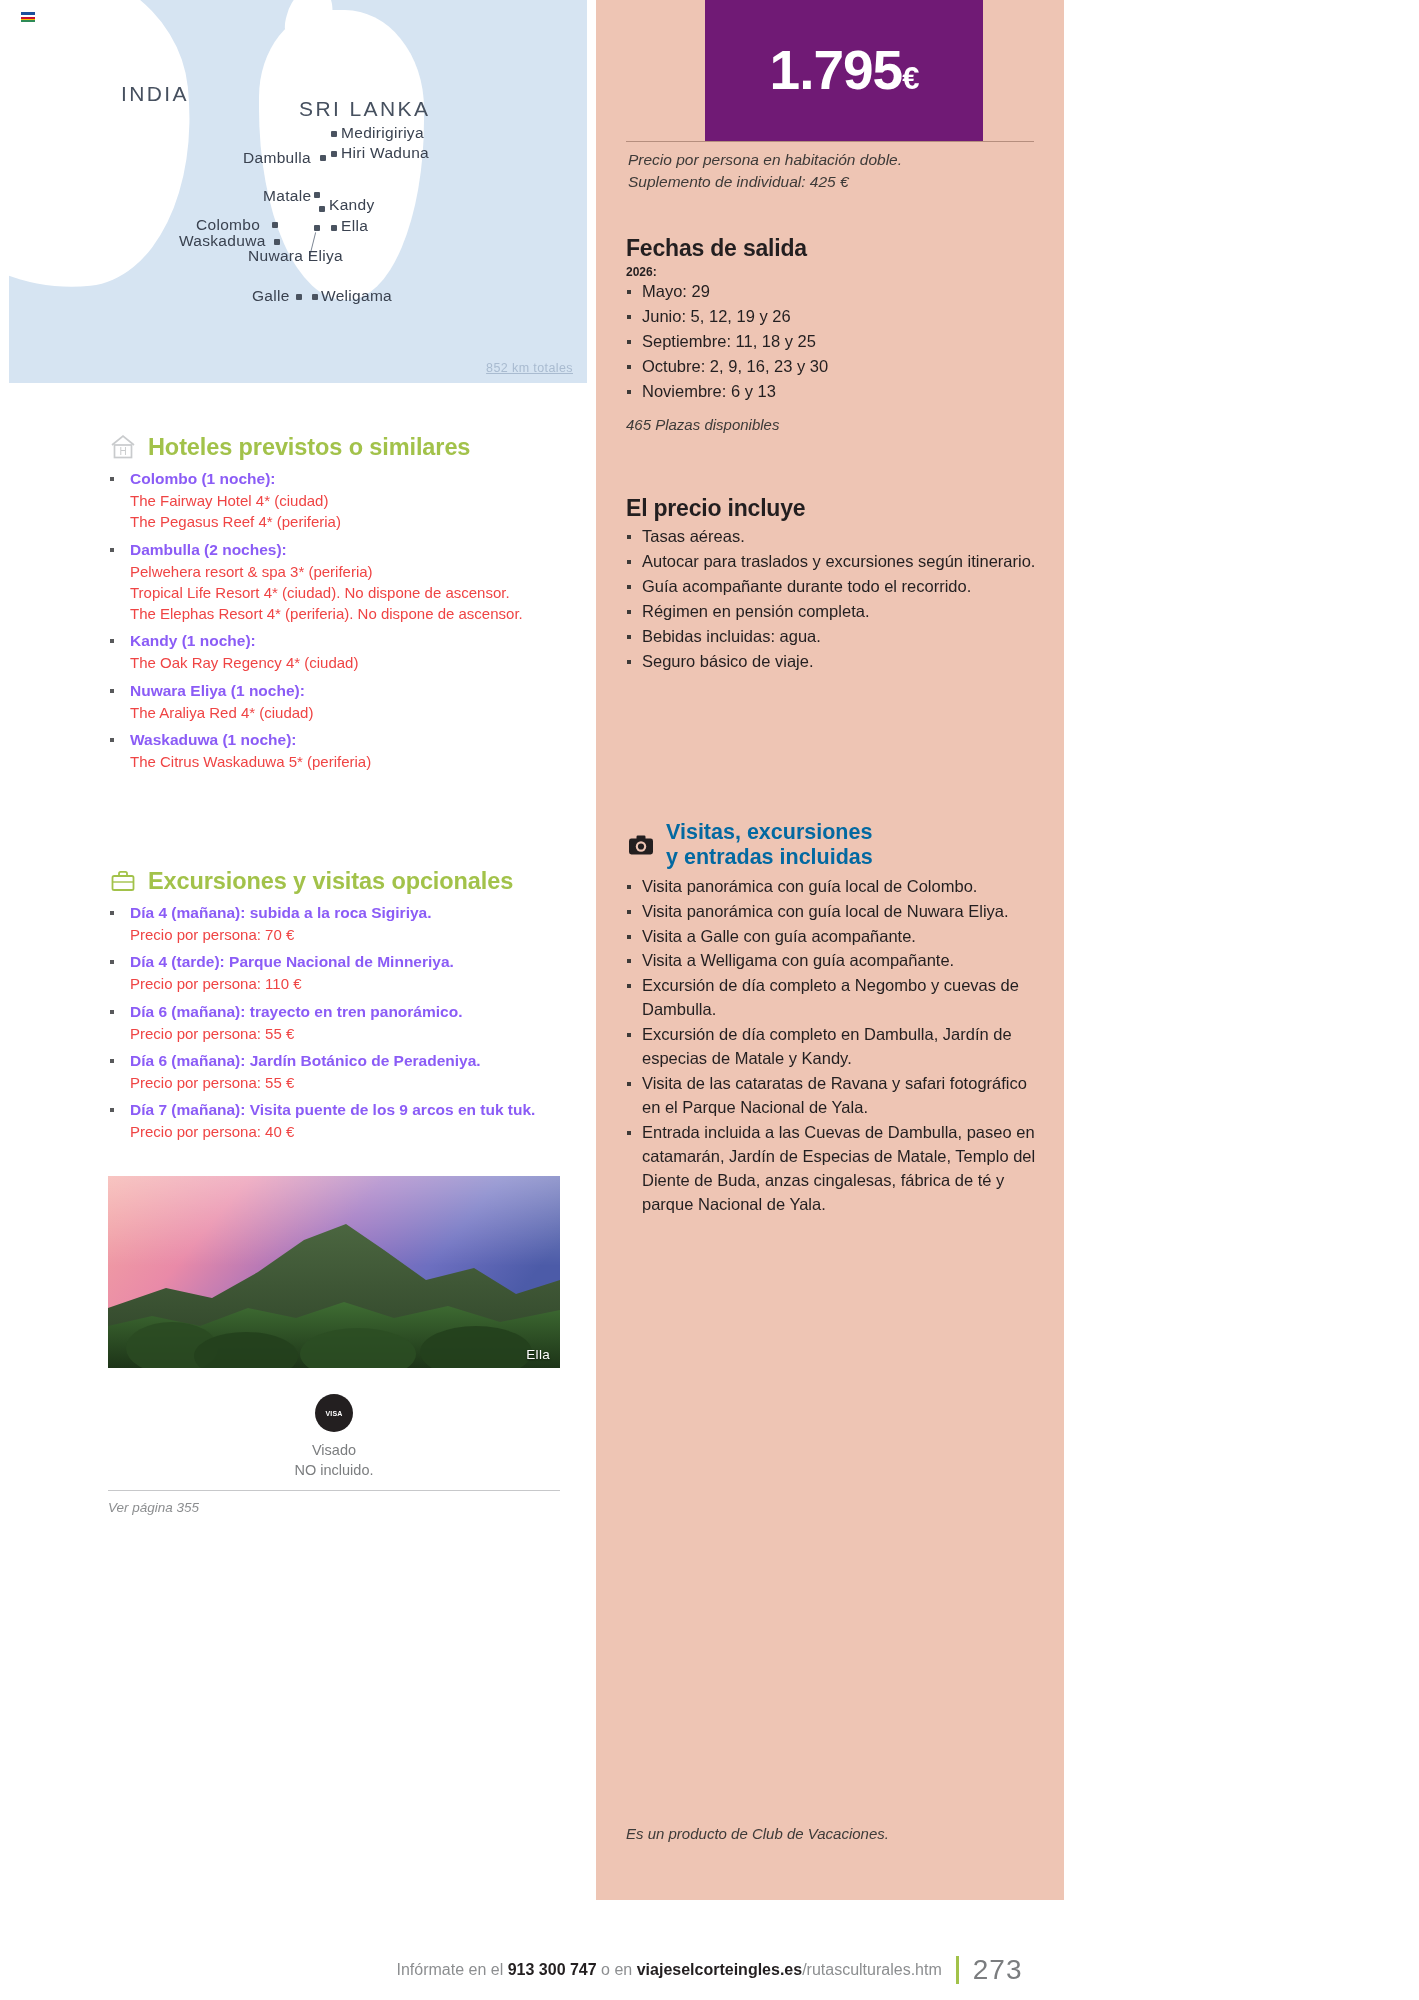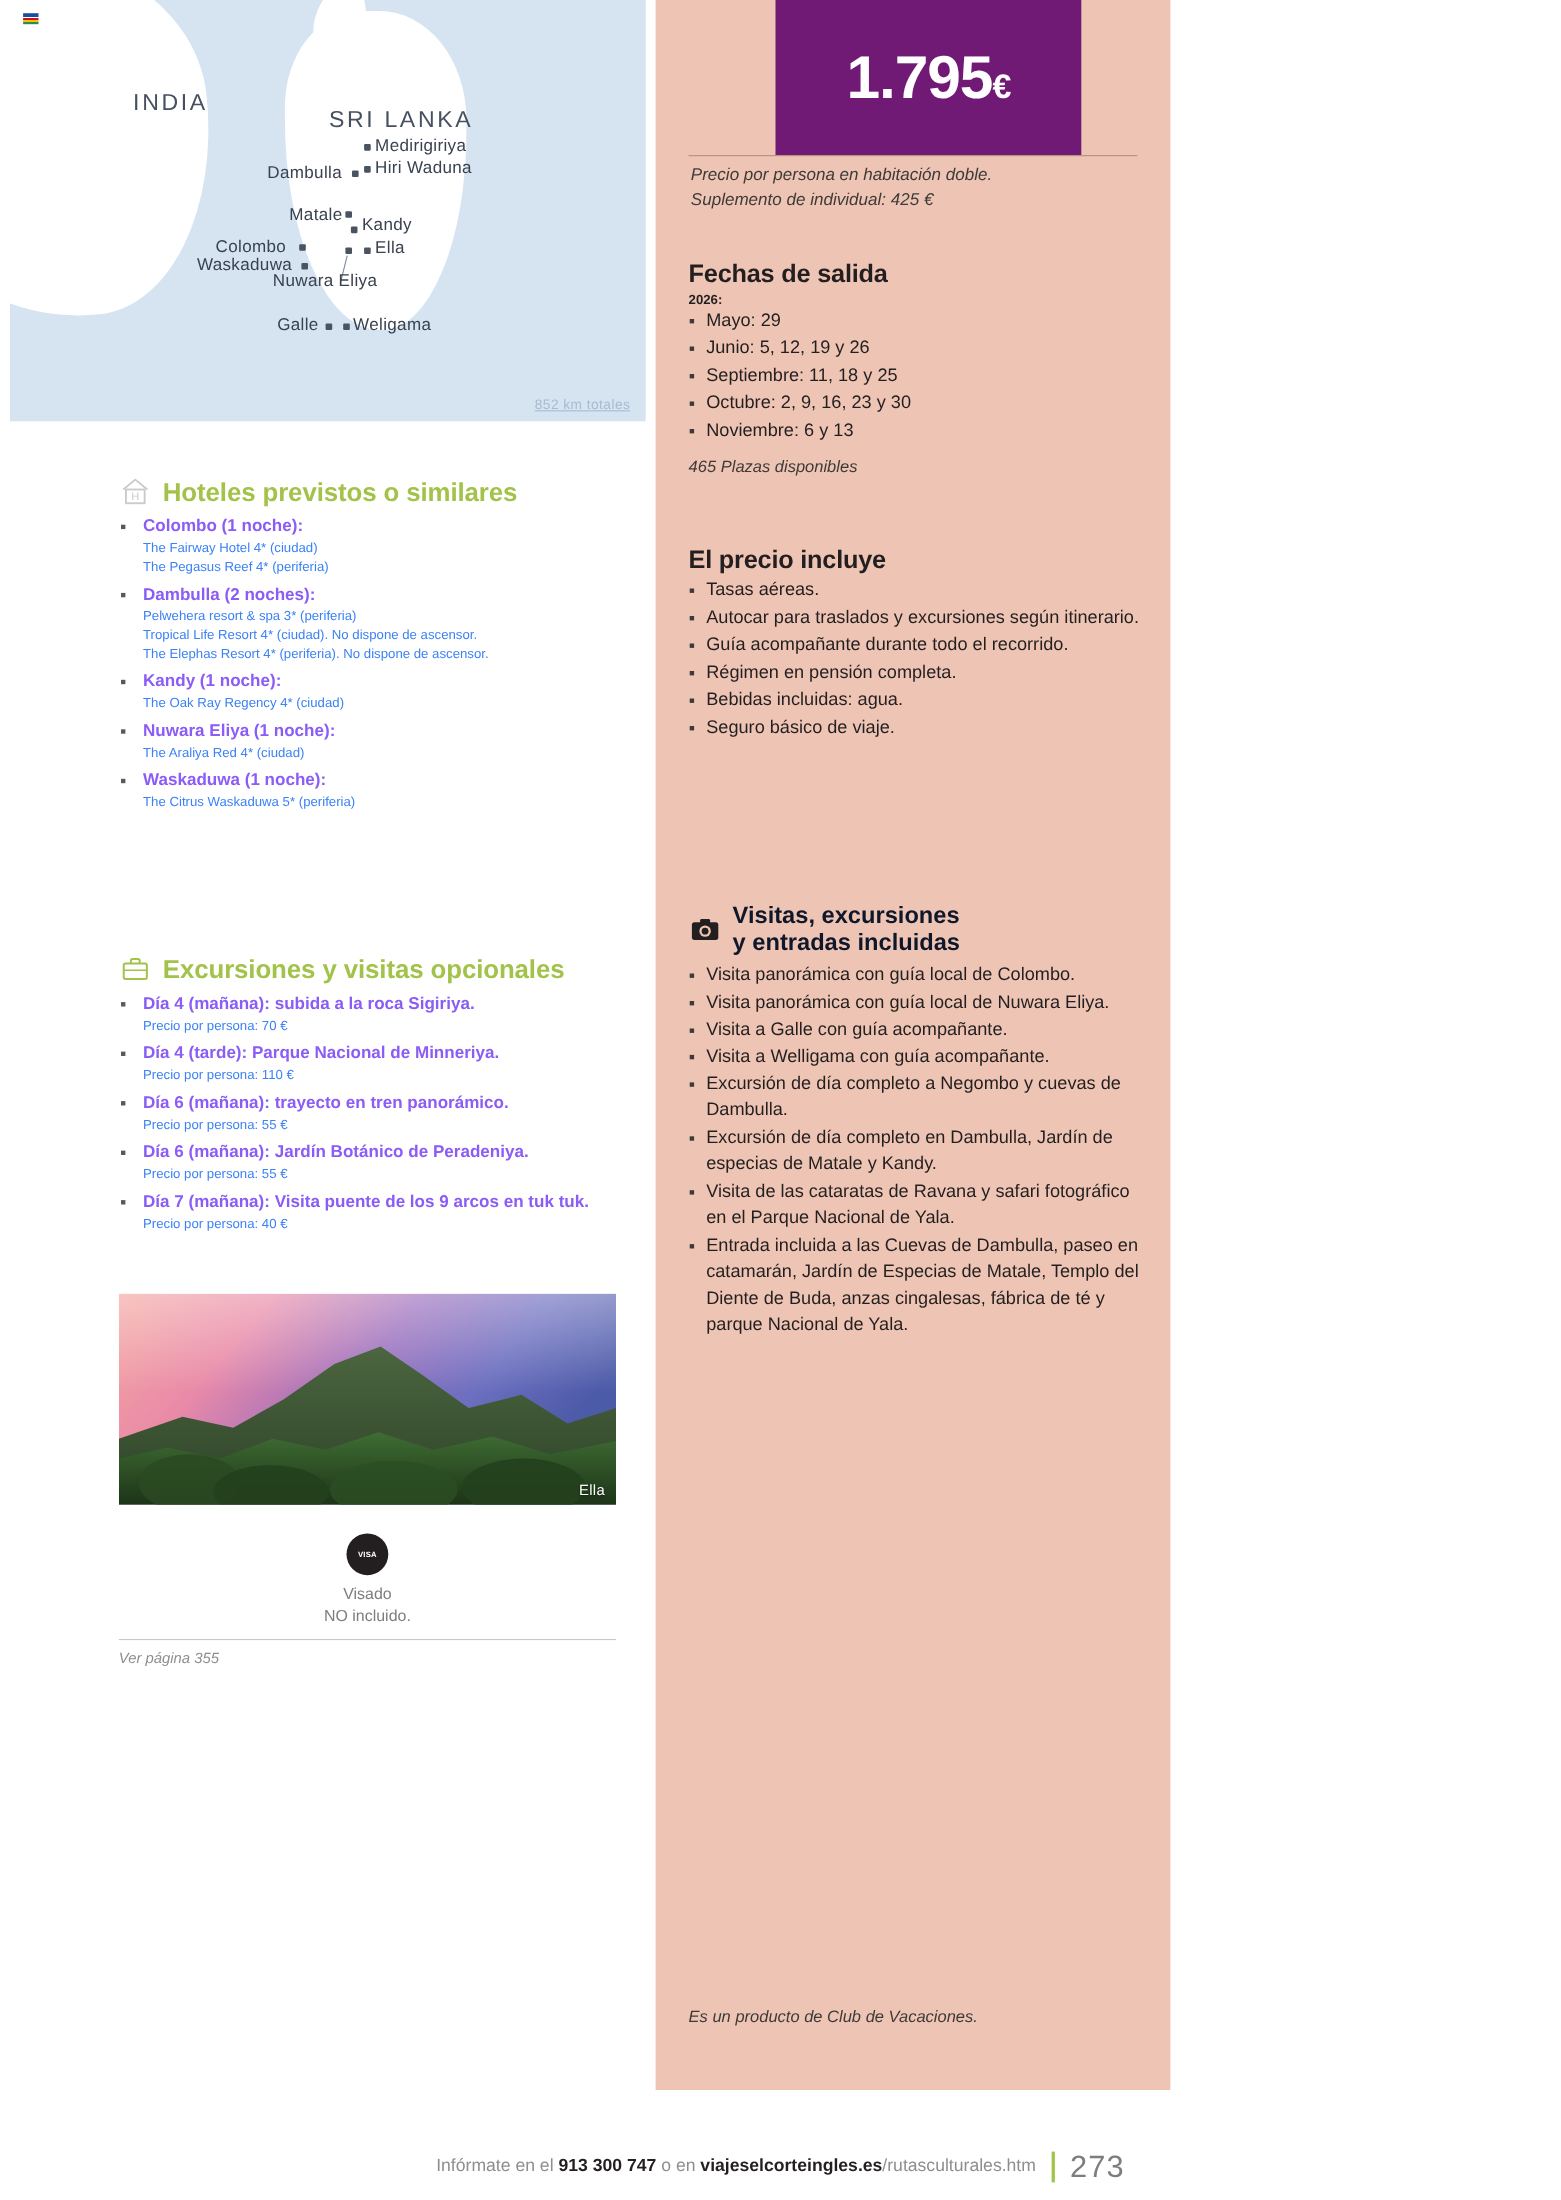--- a/index.html
+++ b/index.html
@@ -177,22 +177,22 @@
     background: #58595b;
   }
   .item-title {
     font-size: 15.5px;
     font-weight: bold;
     color: #8b5cf6;
     line-height: 1.42;
     display: block;
   }
   .item-sub {
-    font-size: 12px;
-    color: #3b82f6;
+    font-size: 15px;
+    color: #ef4444;
     line-height: 1.42;
     display: block;
   }
 
   
   .photo {
     position: absolute;
     left: 108px;
     top: 1176px;
     width: 452px;
@@ -364,21 +364,21 @@
     margin-bottom: 4px;
   }
   .incl-head .sec-icon {
     width: 30px;
     height: 30px;
     flex: 0 0 30px;
   }
   .incl-head .incl-title {
     font-size: 21.5px;
     font-weight: bold;
-    color: #0f172a;
+    color: #0369a1;
     line-height: 1.18;
   }
   .producto {
     position: absolute;
     left: 30px;
     top: 1825px;
     font-size: 15px;
     font-style: italic;
     color: #3d3a38;
   }

